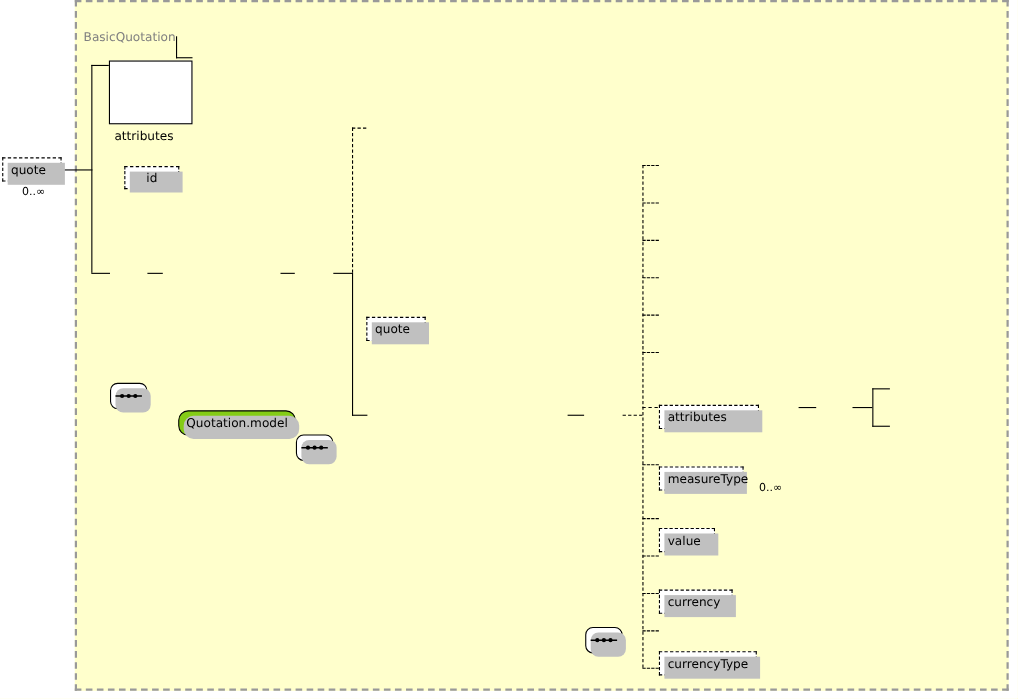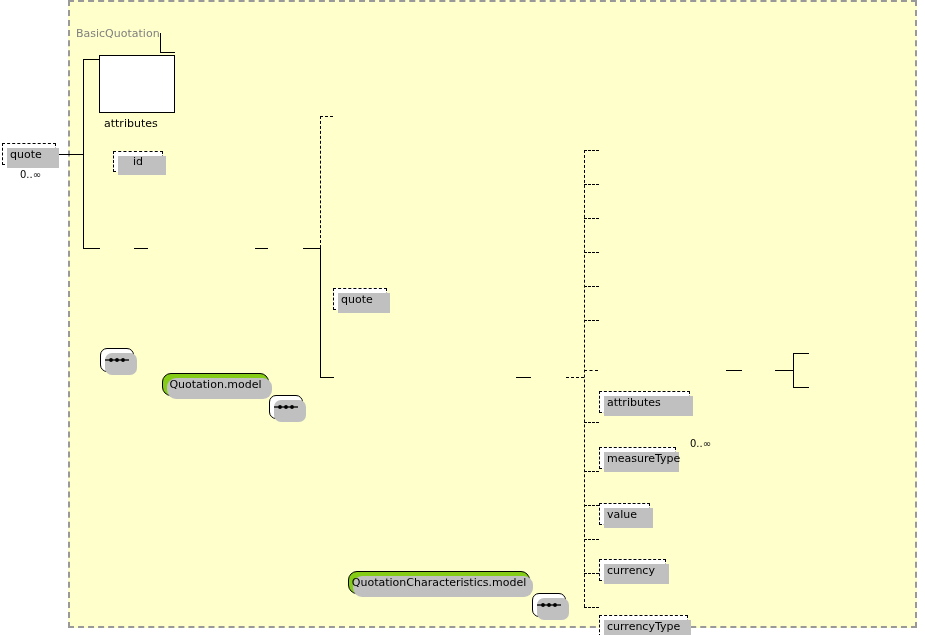--- a/index.html
+++ b/index.html
@@ -248,21 +248,20 @@
     <svg width="26" height="12" viewBox="0 0 26 12">
       <line x1="1" y1="6" x2="25" y2="6" stroke="#000" stroke-width="1.3"></line>
       <circle cx="7" cy="6" r="1.9" fill="#000"></circle>
       <circle cx="13" cy="6" r="1.9" fill="#000"></circle>
       <circle cx="19" cy="6" r="1.9" fill="#000"></circle>
     </svg>
   </div>
 
   <div class="node optional stack" style="left:333px; top:105px; width:54px; height:22px;">quote</div>
 
-  <div class="grp stack" style="left:334px; top:366px; width:182px; height:23px;">QuotationCharacteristics.model</div>
 
   <div class="comp stack" style="left:532px; top:365px; width:34px; height:24px;">
     <svg width="26" height="12" viewBox="0 0 26 12">
       <line x1="1" y1="6" x2="25" y2="6" stroke="#000" stroke-width="1.3"></line>
       <circle cx="7" cy="6" r="1.9" fill="#000"></circle>
       <circle cx="13" cy="6" r="1.9" fill="#000"></circle>
       <circle cx="19" cy="6" r="1.9" fill="#000"></circle>
     </svg>
   </div>
 

